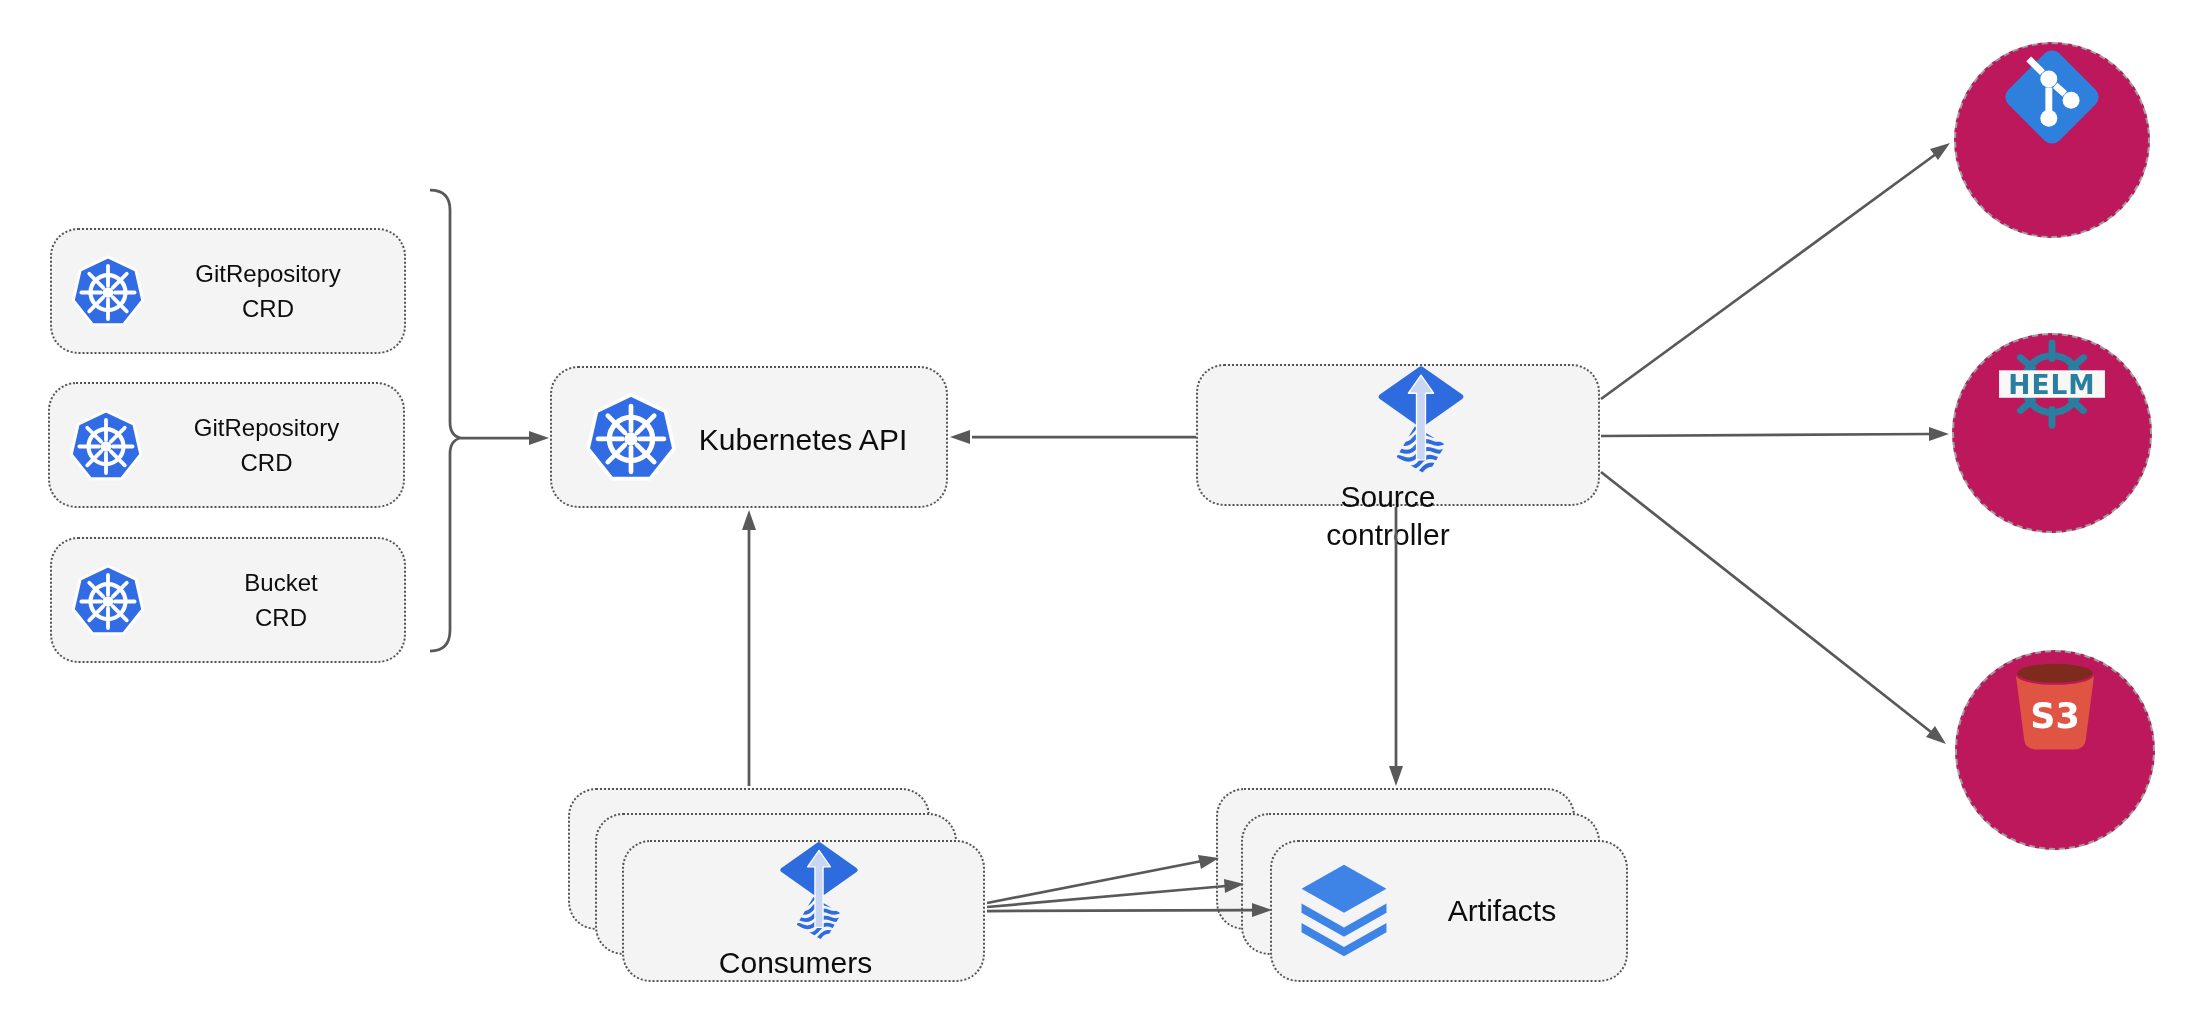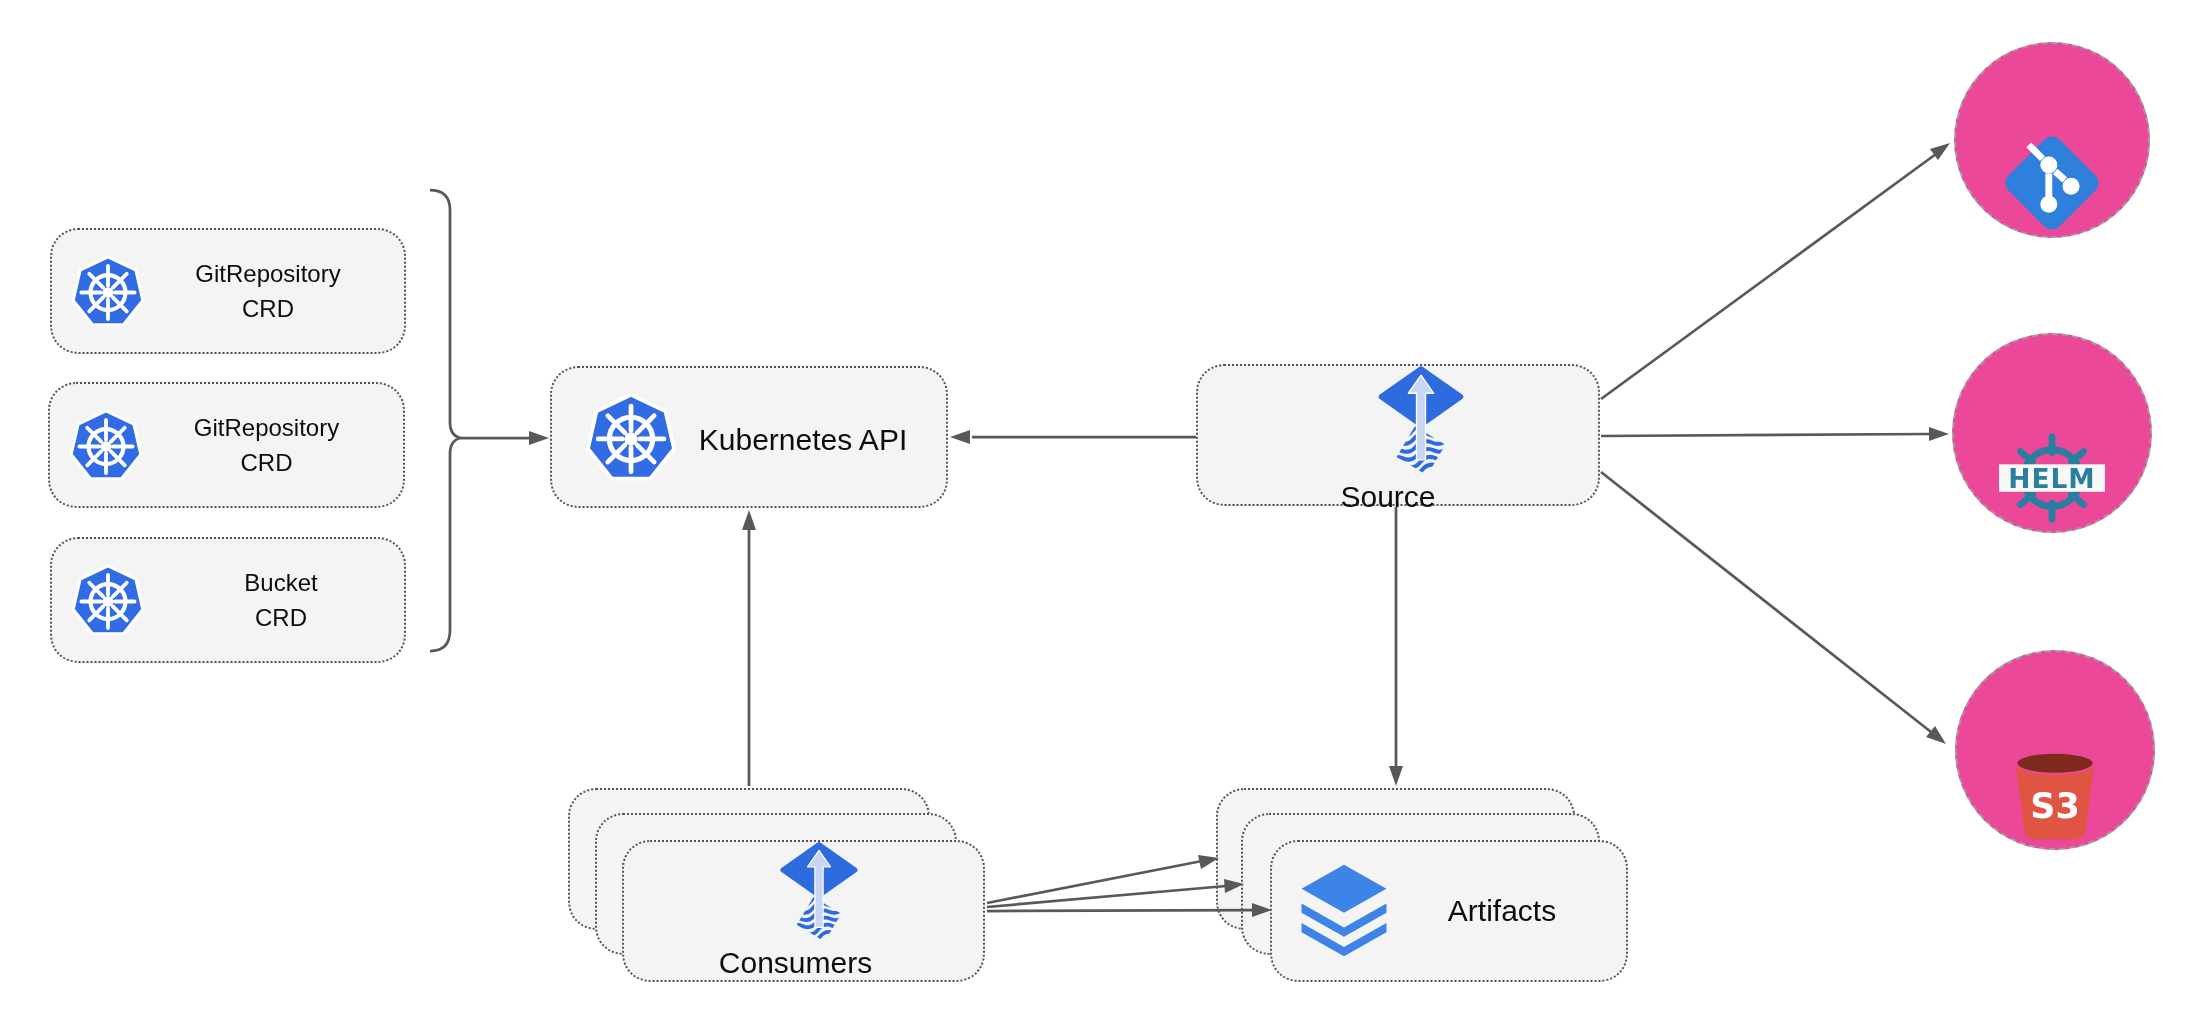--- a/index.html
+++ b/index.html
@@ -2,22 +2,22 @@
 <html><head>
 <meta charset="utf-8">
 <style>
   html,body{margin:0;padding:0;background:#ffffff;}
   .canvas{position:relative;width:2196px;height:1030px;background:#ffffff;overflow:hidden;
           font-family:"Liberation Sans","DejaVu Sans",sans-serif;color:#0d0d0d;}
   .node{position:absolute;background:#f4f4f4;border:2.5px dotted #545454;border-radius:28px;
         box-sizing:border-box;display:flex;align-items:center;}
   .ghost{position:absolute;background:#f4f4f4;border:2.5px dotted #545454;border-radius:28px;
          box-sizing:border-box;}
-  .circle{position:absolute;background:#ec4899;border:2.5px dashed #9e9e9e;border-radius:50%;
-          box-sizing:border-box;display:flex;align-items:flex-end;justify-content:center;}
+  .circle{position:absolute;background:#be185d;border:2.5px dashed #9e9e9e;border-radius:50%;
+          box-sizing:border-box;display:flex;align-items:flex-start;justify-content:center;}
   .lbl{flex:1;text-align:center;}
   .fs28{font-size:24px;line-height:35px;}
   .fs30{font-size:30px;line-height:38px;}
   .edges{position:absolute;left:0;top:0;z-index:10;pointer-events:none;}
   .icon{flex:0 0 auto;}
 </style>
 </head>
 <body>
 
 <div class="canvas">
@@ -120,20 +120,21 @@
         <path d="M 10 79 q 9 -7 18 0 t 18 0 t 18 0 t 18 0"></path>
         <path d="M 10 88 q 9 -7 18 0 t 18 0 t 18 0 t 18 0"></path>
         <path d="M 10 97 q 9 -7 18 0 t 18 0 t 18 0 t 18 0"></path>
         <path d="M 10 106 q 9 -7 18 0 t 18 0 t 18 0 t 18 0"></path>
         <path d="M 10 115 q 9 -7 18 0 t 18 0 t 18 0 t 18 0"></path>
       </g>
       <polygon points="50,10 64,30 55,30 55,104 45,104 45,30 36,30" fill="#c9d6f3" stroke="#ffffff" stroke-width="1.5" stroke-linejoin="round"></polygon>
     </svg>
     <div class="lbl fs30" style="padding-right:20px;">
       <div>Source</div>
+      <div>controller</div>
     </div>
   </div>
 
   <div class="ghost" style="left:568px;top:788px;width:362px;height:142px;"></div>
   <div class="ghost" style="left:595px;top:813px;width:362px;height:142px;"></div>
   <div class="node" style="left:622px;top:840px;width:363px;height:142px;flex-direction:column;">
     <svg class="icon" style="margin-left:30px;" width="82" height="102" viewBox="0 0 100 124">
       <defs>
           <clipPath id="fxw2">
             <polygon points="50,66 78,94 50,122 22,94"></polygon>

